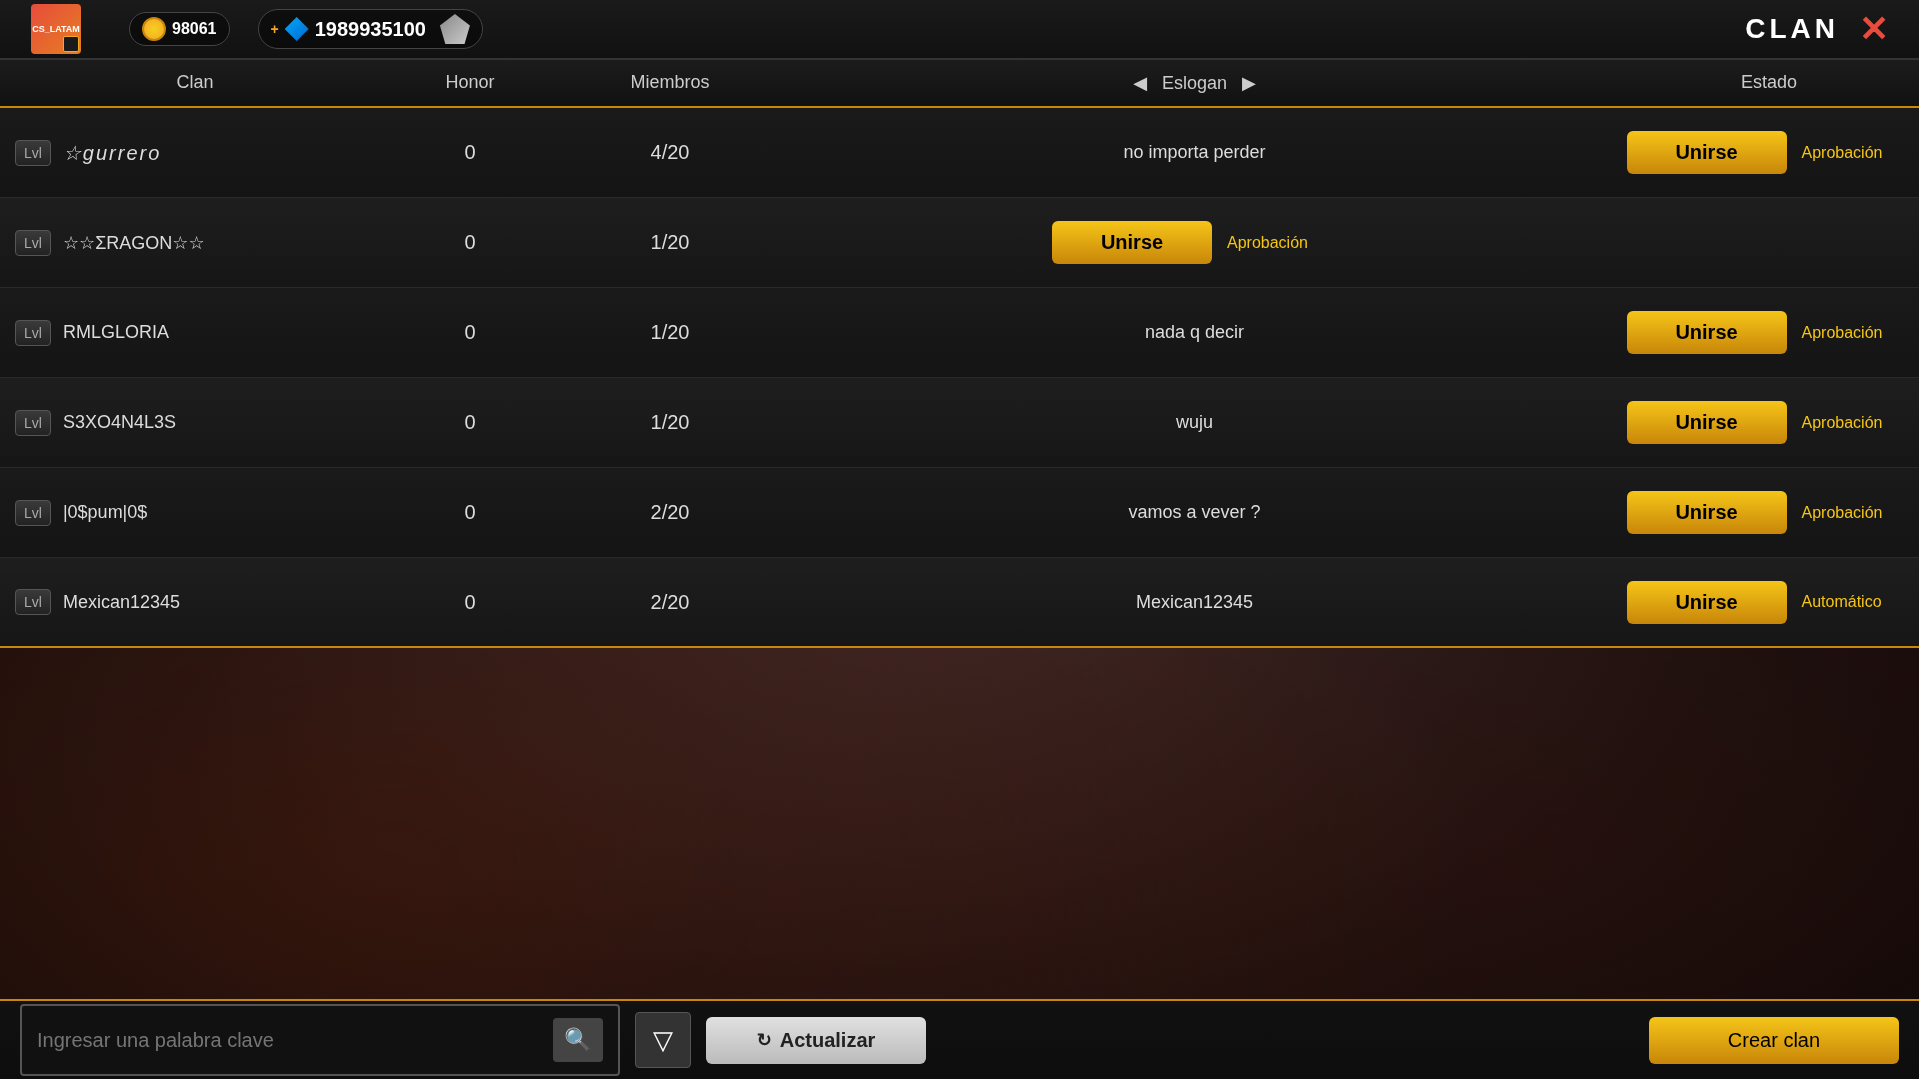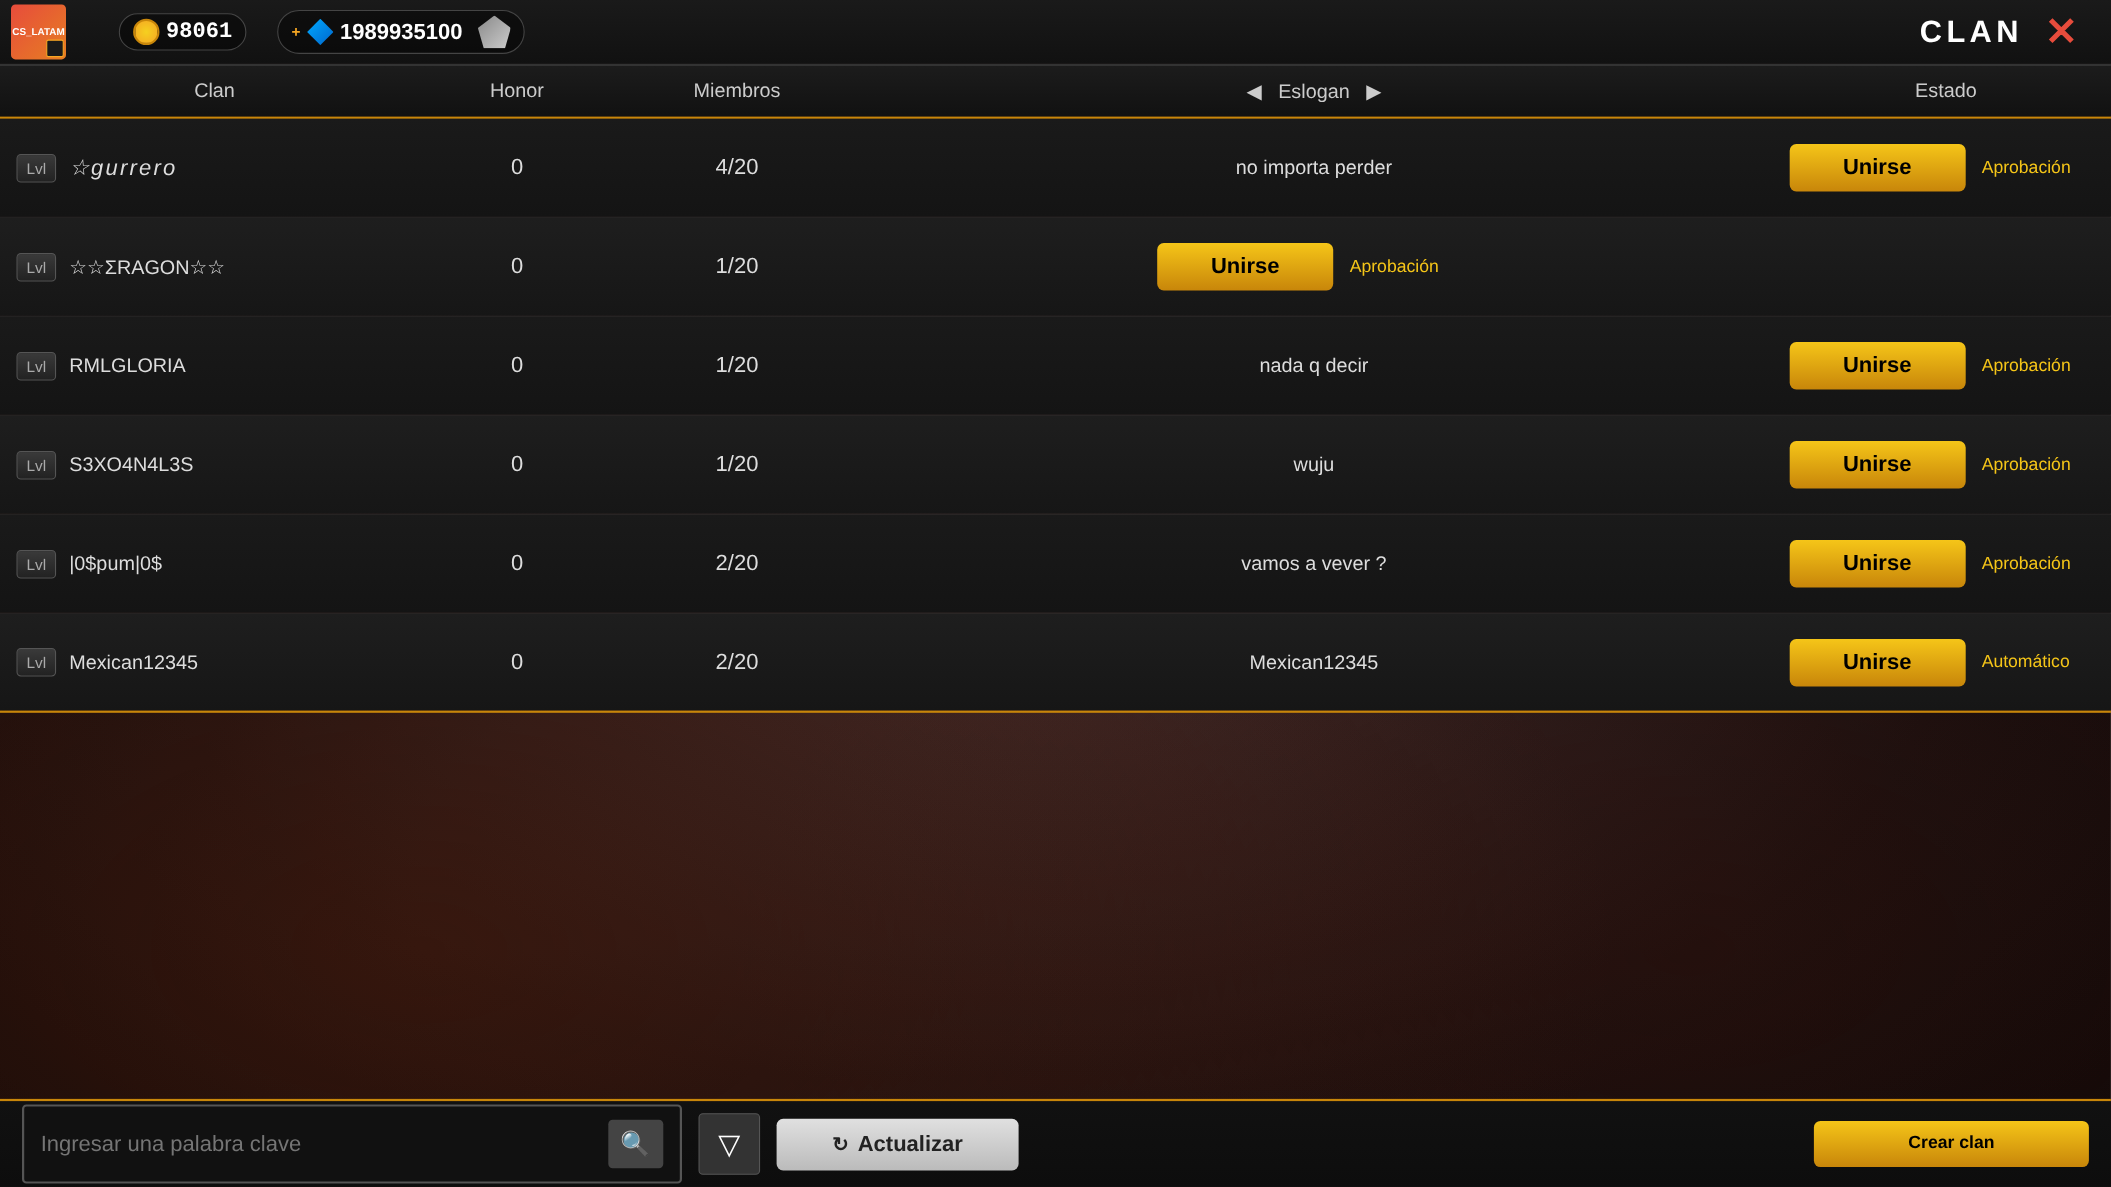--- a/index.html
+++ b/index.html
@@ -21,20 +21,21 @@
       height: 60px;
       background: linear-gradient(to bottom, #1a1a1a, #111);
       border-bottom: 2px solid #333;
       padding: 0 10px;
       position: relative;
     }
     .header-left {
       display: flex;
       align-items: center;
       gap: 8px;
+      margin-left: 21px;
     }
     .avatar-box {
       width: 50px;
       height: 50px;
       background: linear-gradient(135deg, #e74c3c, #e67e22);
       border-radius: 4px;
       display: flex;
       align-items: center;
       justify-content: center;
       font-size: 10px;
@@ -65,24 +66,23 @@
       border: 1px solid #444;
     }
     .coin-icon {
       width: 24px;
       height: 24px;
       background: radial-gradient(circle, #f5d020, #f5a623);
       border-radius: 50%;
       border: 2px solid #c8860a;
     }
     .coin-value {
-      font-size: 20px;
-      color: #fff;
-      font-weight: bold;
-      font-family: Liberation Mono, monospace;
+      font-size: 16px;
+      color: #fff;
+      font-weight: bold;
     }
     .diamond-group {
       display: flex;
       align-items: center;
       gap: 6px;
       margin-left: 20px;
       background: rgba(0,0,0,0.4);
       padding: 4px 12px;
       border-radius: 20px;
       border: 1px solid #444;
@@ -301,22 +301,22 @@
       align-items: center;
       gap: 8px;
       min-width: 220px;
       justify-content: center;
     }
     .crear-btn {
       background: linear-gradient(to bottom, #f5c518, #c8860a);
       border: none;
       border-radius: 6px;
       padding: 12px 30px;
-      font-size: 16px;
-      font-weight: bold;
+      font-size: 20px;
+      font-weight: normal;
       color: #000;
       cursor: pointer;
       min-width: 250px;
       margin-left: auto;
     }
 
     .main-content {
       height: calc(1079px - 60px - 80px);
       overflow: hidden;
     }

